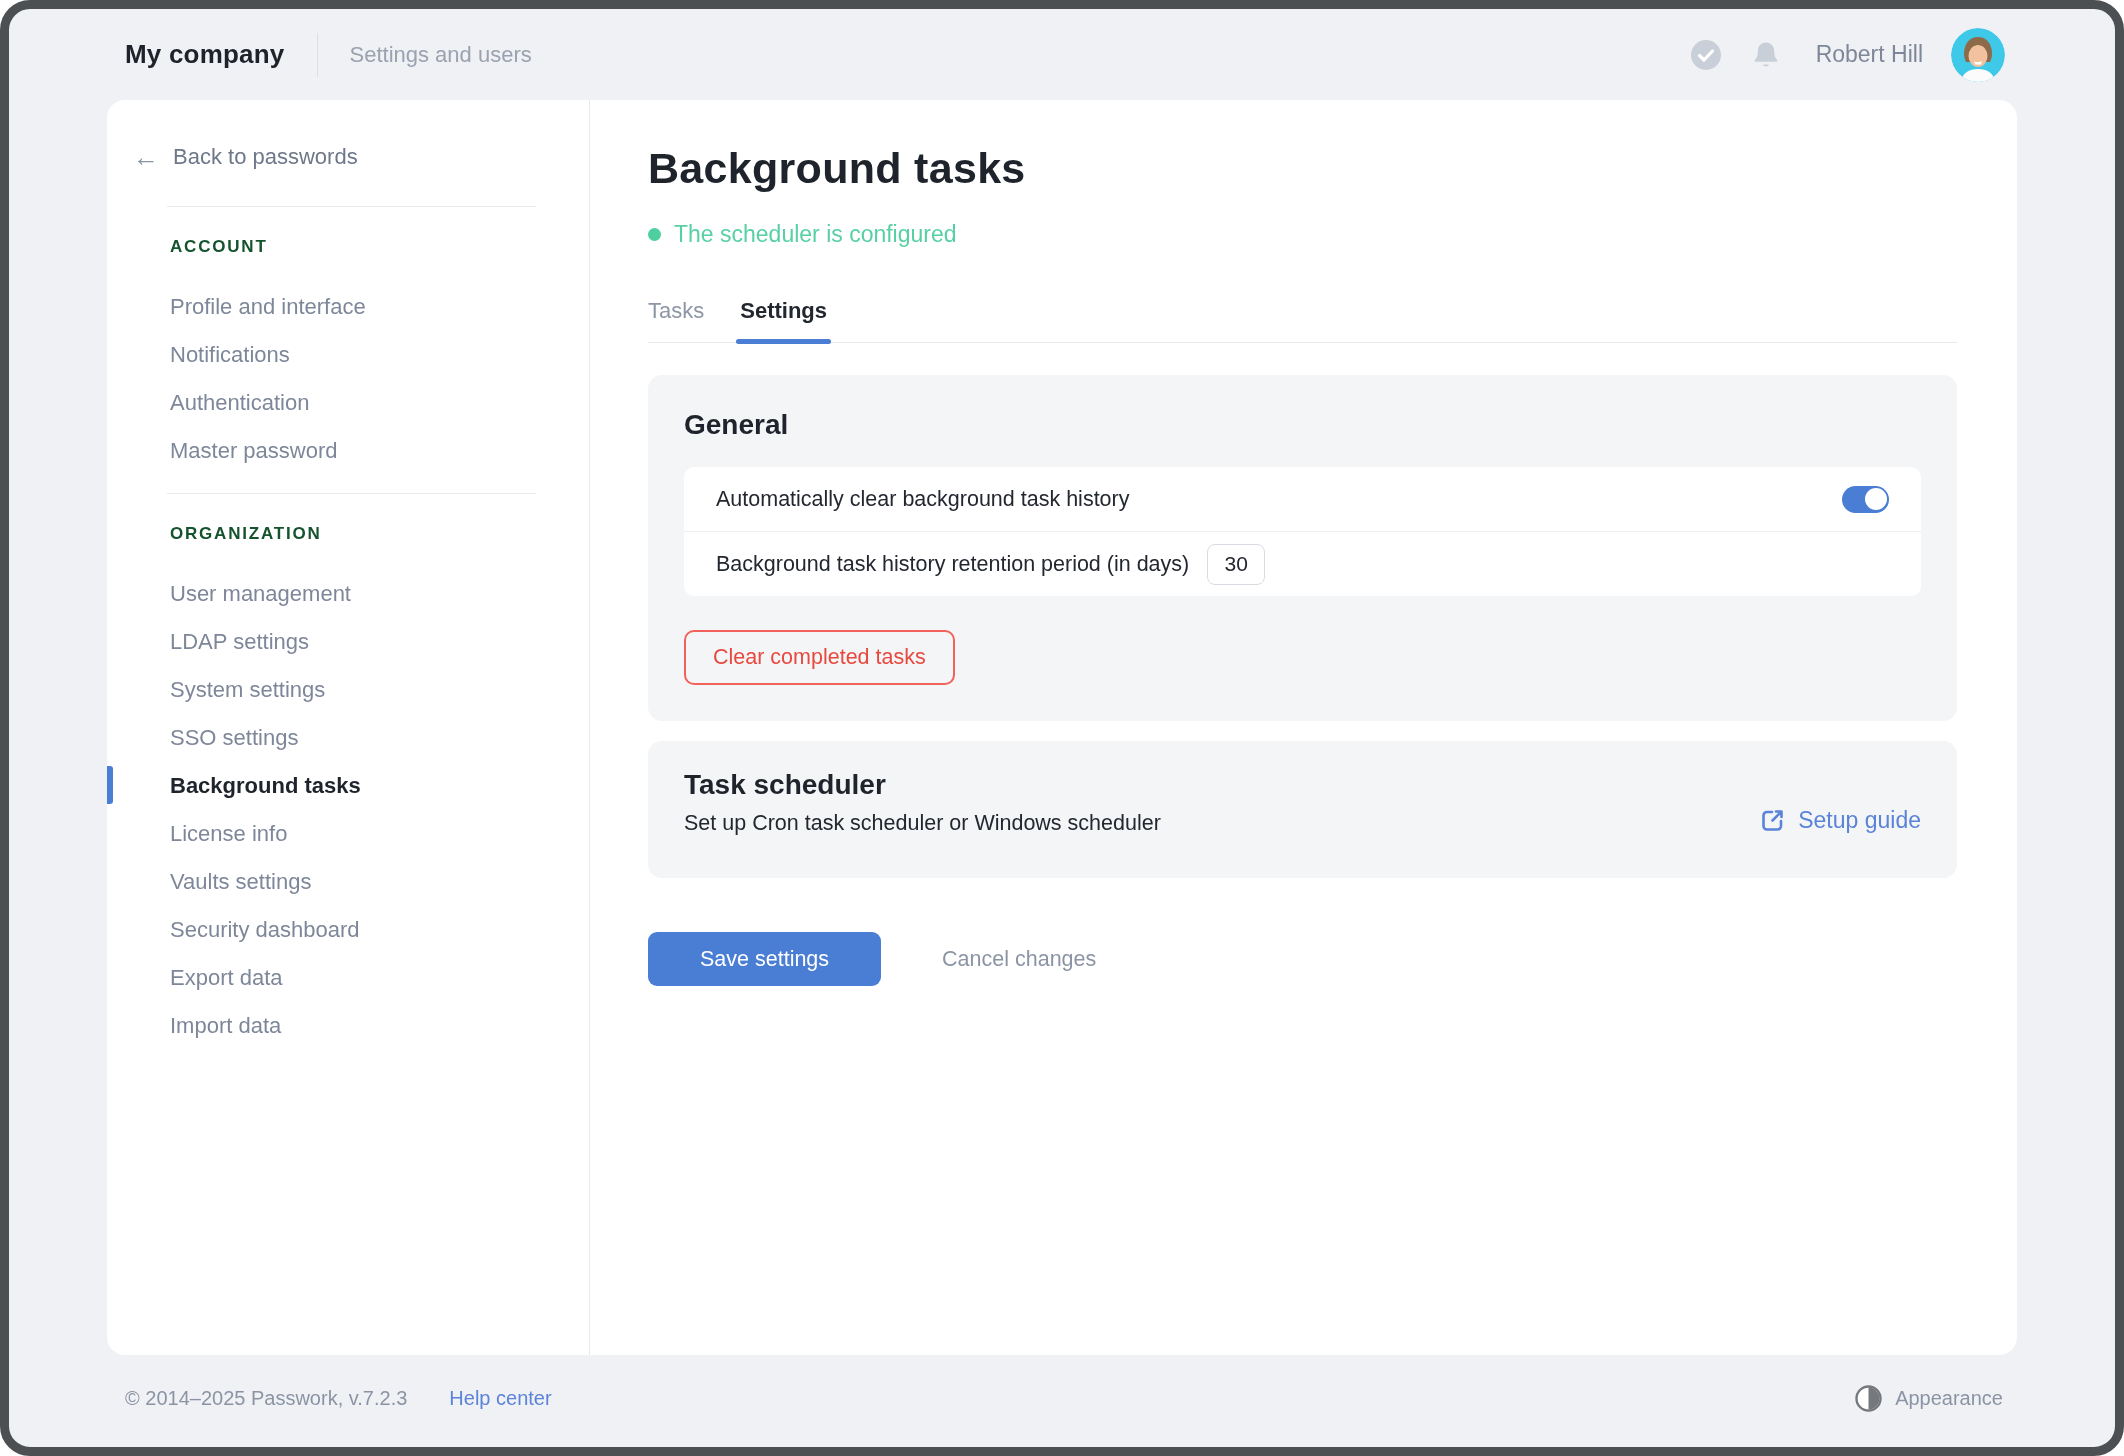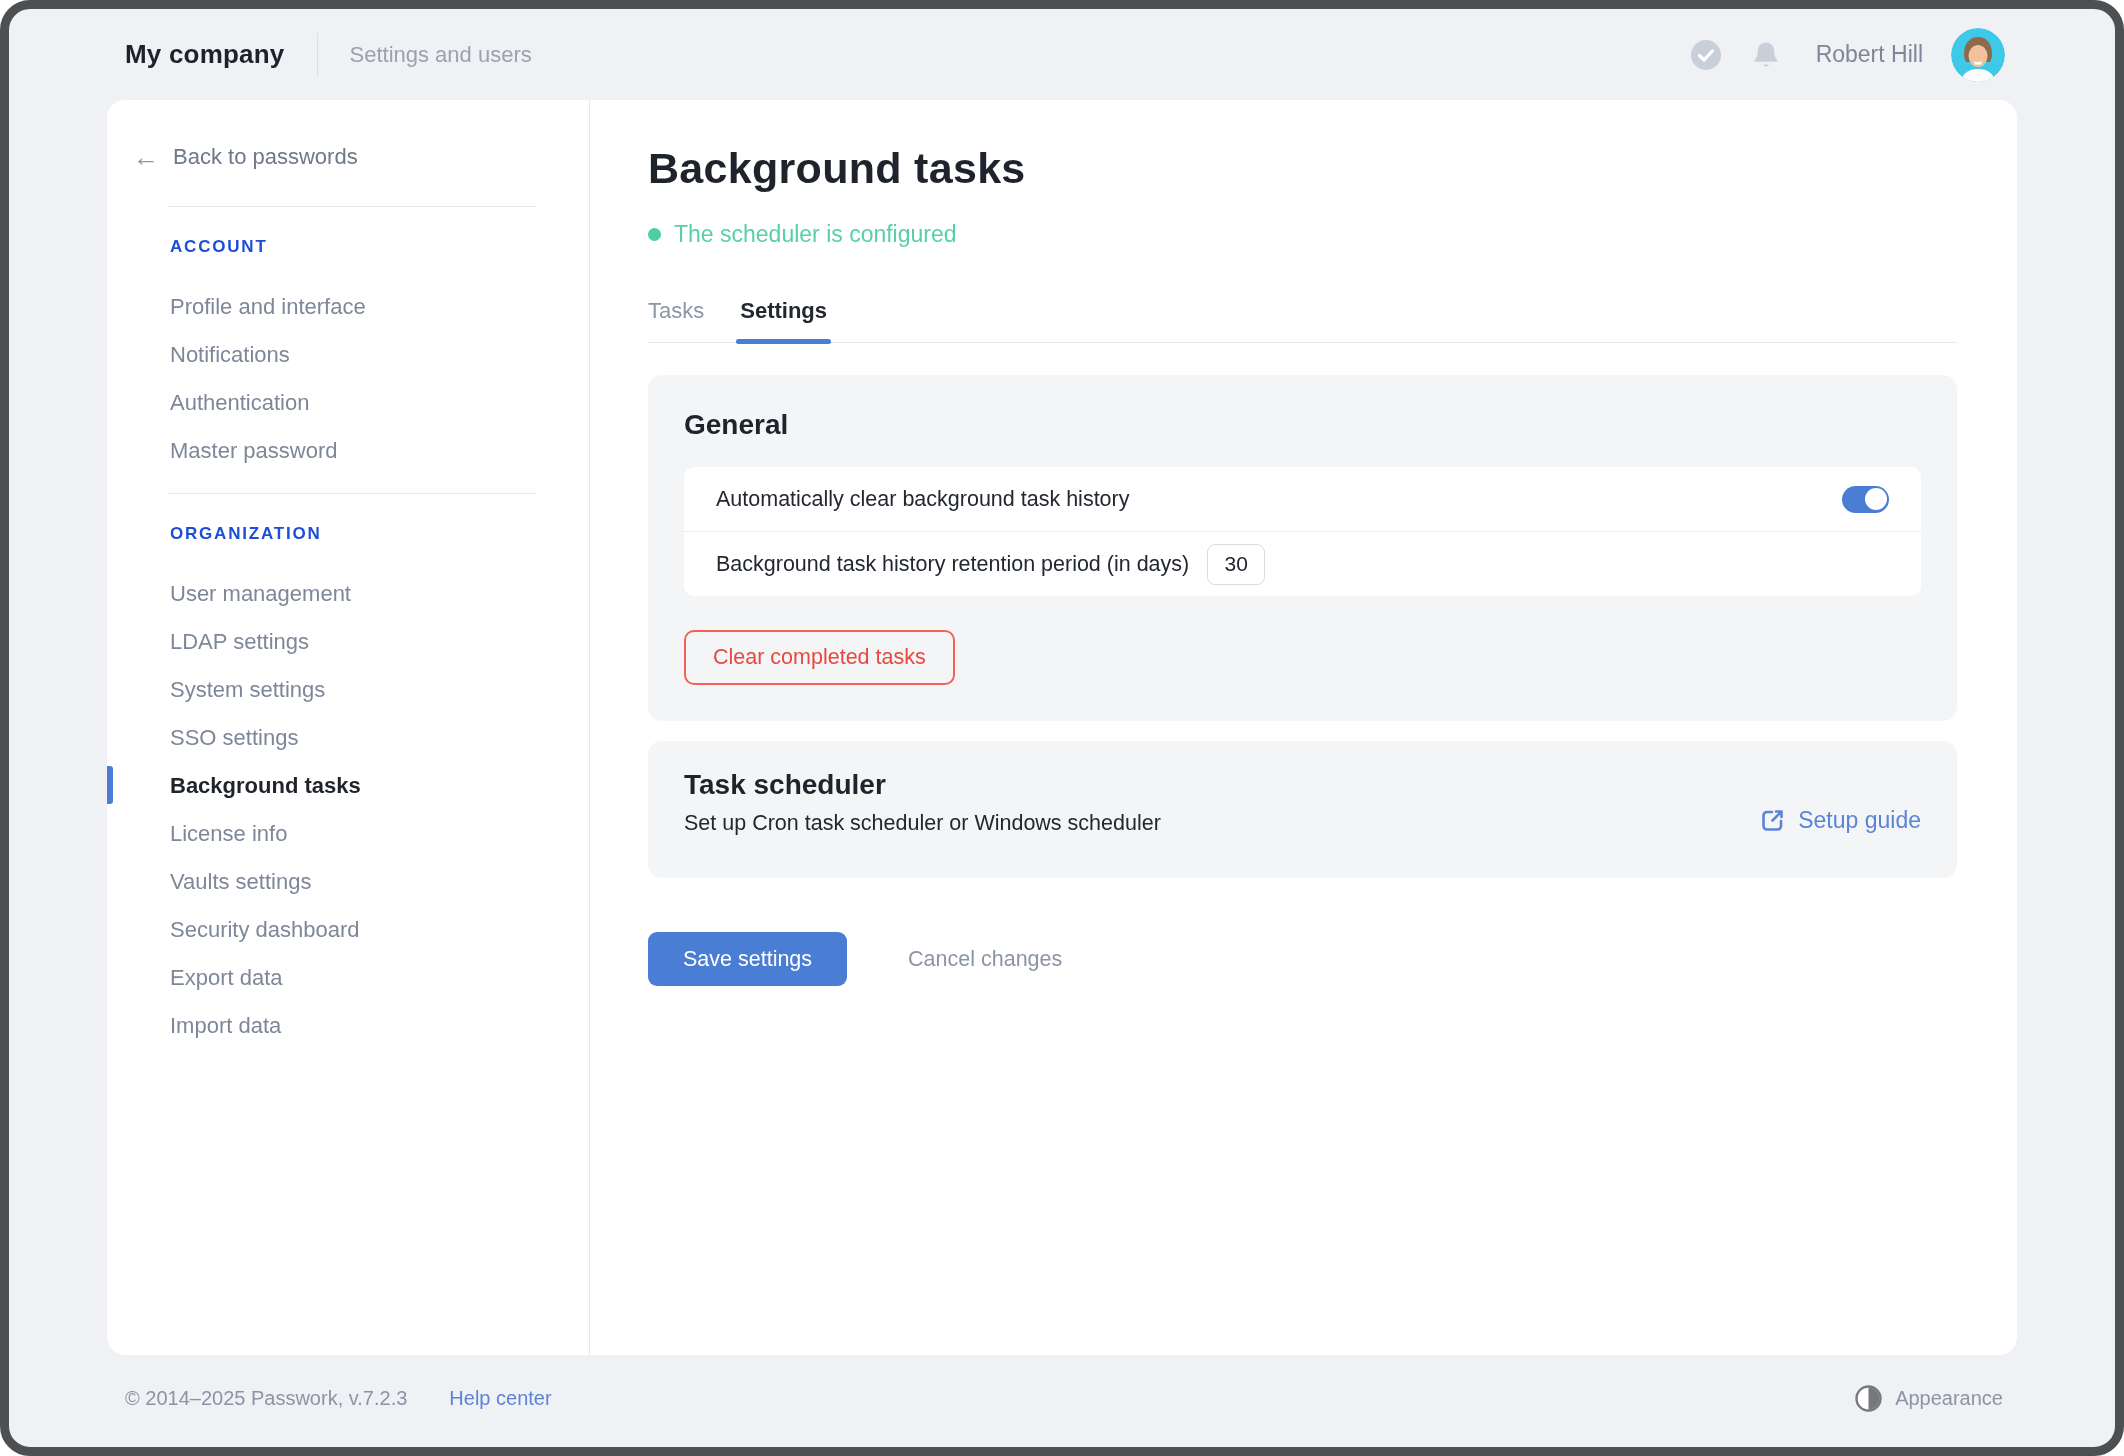--- a/index.html
+++ b/index.html
@@ -50,21 +50,21 @@
   .back-link {
     display: flex; align-items: center;
     margin-left: 26px; cursor: pointer;
   }
   .back-arrow { font-size: 26px; color: #8b94a5; line-height: 1; }
   .back-label { font-size: 22px; color: #6e7889; margin-left: 14px; }
   .side-divider { height: 1px; background: #e7e9ed; margin: 36px 53px 0 60px; }
   .side-section-title {
     margin: 30px 0 0 63px;
     font-size: 17px; font-weight: 700; letter-spacing: 1.8px;
-    color: #1d4ed8;
+    color: #14532d;
   }
   .side-items { margin-top: 26px; display: flex; flex-direction: column; }
   .side-item {
     position: relative;
     padding: 11px 0 11px 63px;
     font-size: 22px; color: #7e8799;
     cursor: pointer;
   }
   .side-item.active { color: #1f242c; font-weight: 700; }
   .side-item.active::before {
@@ -135,21 +135,21 @@
     margin-left: auto; display: flex; align-items: center;
     color: #5b83d8; font-size: 23px; cursor: pointer; text-decoration: none;
     margin-bottom: 2px;
   }
   .setup-link svg { margin-right: 12px; display: block; }
 
   .actions { margin-top: 54px; display: flex; align-items: center; }
   .primary-button {
     background: #4a7dd4; color: #ffffff;
     border: none; border-radius: 9px;
-    padding: 0 35px; height: 54px;
+    padding: 0 52px; height: 54px;
     font-size: 21.5px; font-family: inherit; cursor: pointer;
   }
   .ghost-button {
     background: none; border: none;
     font-size: 21.5px; color: #8b94a5; font-family: inherit;
     margin-left: 61px; cursor: pointer;
   }
 
   
   .footer {

